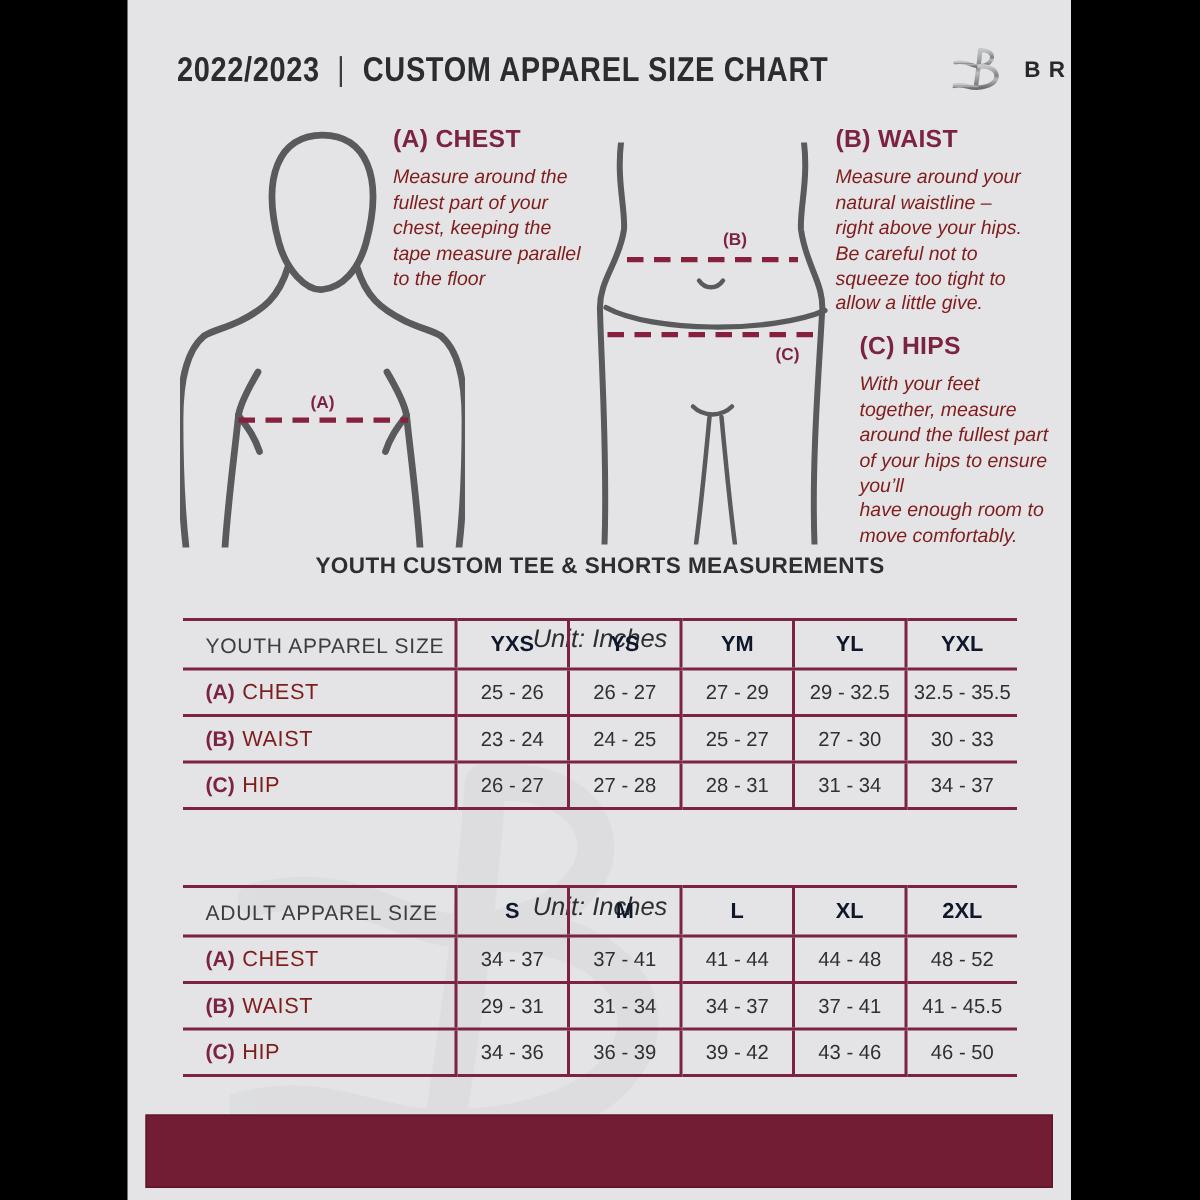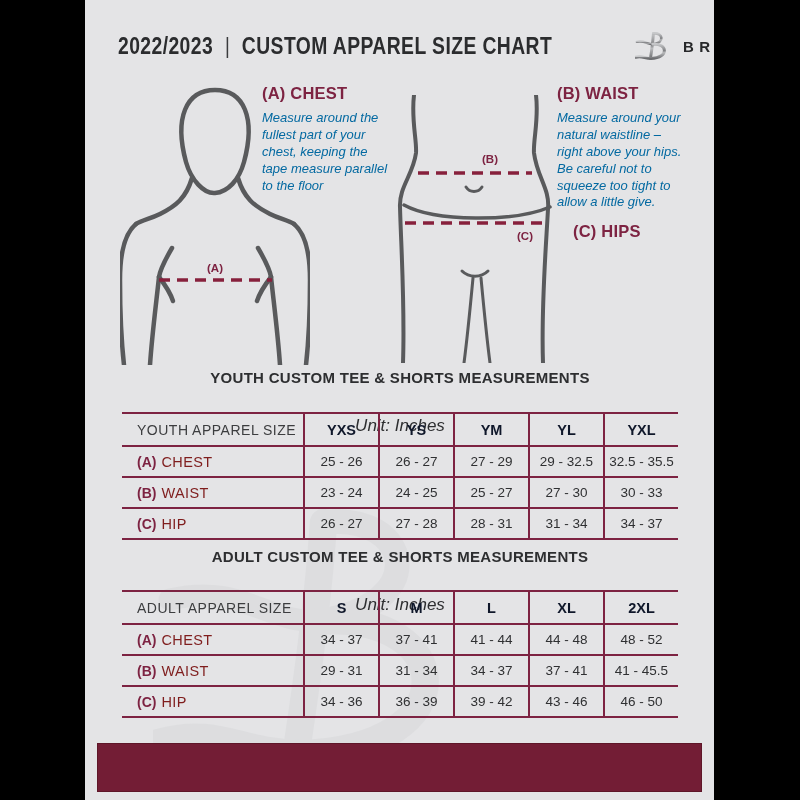--- a/index.html
+++ b/index.html
@@ -21,21 +21,21 @@
   
   .header{position:absolute;left:33px;right:33px;top:26px;height:40px;display:flex;align-items:center;justify-content:space-between;z-index:1;}
   .header-left{display:flex;align-items:center;gap:12px;font-size:23px;font-weight:800;color:#2b2c2e;letter-spacing:.5px;white-space:nowrap;transform:scaleX(.84);transform-origin:left center;}
   .header-sep{font-weight:400;font-size:22px;color:#3a3b3d;padding:0 2px;}
   .header-right{display:flex;align-items:center;gap:10px;}
   .brand{font-size:15px;font-weight:800;letter-spacing:5.5px;color:#27282a;white-space:nowrap;}
 
   
   .m-section{position:absolute;z-index:1;}
   .m-heading{font-size:16.5px;font-weight:800;color:var(--maroon);letter-spacing:.2px;}
-  .m-body{margin-top:7px;font-size:13px;font-style:italic;color:#0369a1;line-height:1.3;white-space:pre-line;}
+  .m-body{margin-top:7px;font-size:13px;font-style:italic;color:#7f1d1d;line-height:1.3;white-space:pre-line;}
 
   .fig{position:absolute;z-index:1;}
 
   
   .tbl-title{position:absolute;left:37px;width:556px;text-align:center;font-size:15px;font-weight:700;color:#2d2e30;letter-spacing:.3px;z-index:1;}
   .tbl-unit{position:absolute;left:37px;width:556px;text-align:center;font-size:17px;font-style:italic;color:#2d2e30;z-index:1;margin-top:28px;}
   table.size-table{position:absolute;left:37px;width:556px;border-collapse:collapse;table-layout:fixed;z-index:1;}
   .size-table td{border-top:2px solid var(--maroon);border-bottom:2px solid var(--maroon);text-align:center;vertical-align:middle;font-size:13.5px;color:#2f3032;padding:0;}
   .size-table td + td{border-left:2px solid var(--maroon);}
   .size-table tr{height:31px;}
@@ -140,20 +140,27 @@
       <div class="m-body">Measure around your
 natural waistline –
 right above your hips.
 Be careful not to
 squeeze too tight to
 allow a little give.</div>
     </div>
 
     <div class="m-section" style="left:488px;top:222px;width:160px;">
       <div class="m-heading">(C) HIPS</div>
+      <div class="m-body">With your feet
+together, measure
+around the fullest part
+of your hips to ensure
+you’ll
+have enough room to
+move comfortably.</div>
     </div>
 
     <div class="tbl-title" style="top:369px;">YOUTH CUSTOM TEE &amp; SHORTS MEASUREMENTS</div>
     <div class="tbl-unit" style="top:388px;">Unit: Inches</div>
     <table class="size-table" style="top:412px;">
       <colgroup>
           <col style="width:182px">
           <col style="width:75px">
           <col style="width:75px">
           <col style="width:75px">
@@ -189,21 +196,20 @@
         <td class="lbl"><span class="pfx">(C)</span><span class="row-name">HIP</span></td>
         <td>26 - 27</td>
         <td>27 - 28</td>
         <td>28 - 31</td>
         <td>31 - 34</td>
         <td>34 - 37</td>
       </tr>
     </tbody>
       </table>
 
-    <div class="tbl-title" style="top:548px;">ADULT CUSTOM TEE &amp; SHORTS MEASUREMENTS</div>
     <div class="tbl-unit" style="top:567px;">Unit: Inches</div>
     <table class="size-table" style="top:590px;">
       <colgroup>
           <col style="width:182px">
           <col style="width:75px">
           <col style="width:75px">
           <col style="width:75px">
           <col style="width:75px">
           <col style="width:74px">
         </colgroup>

